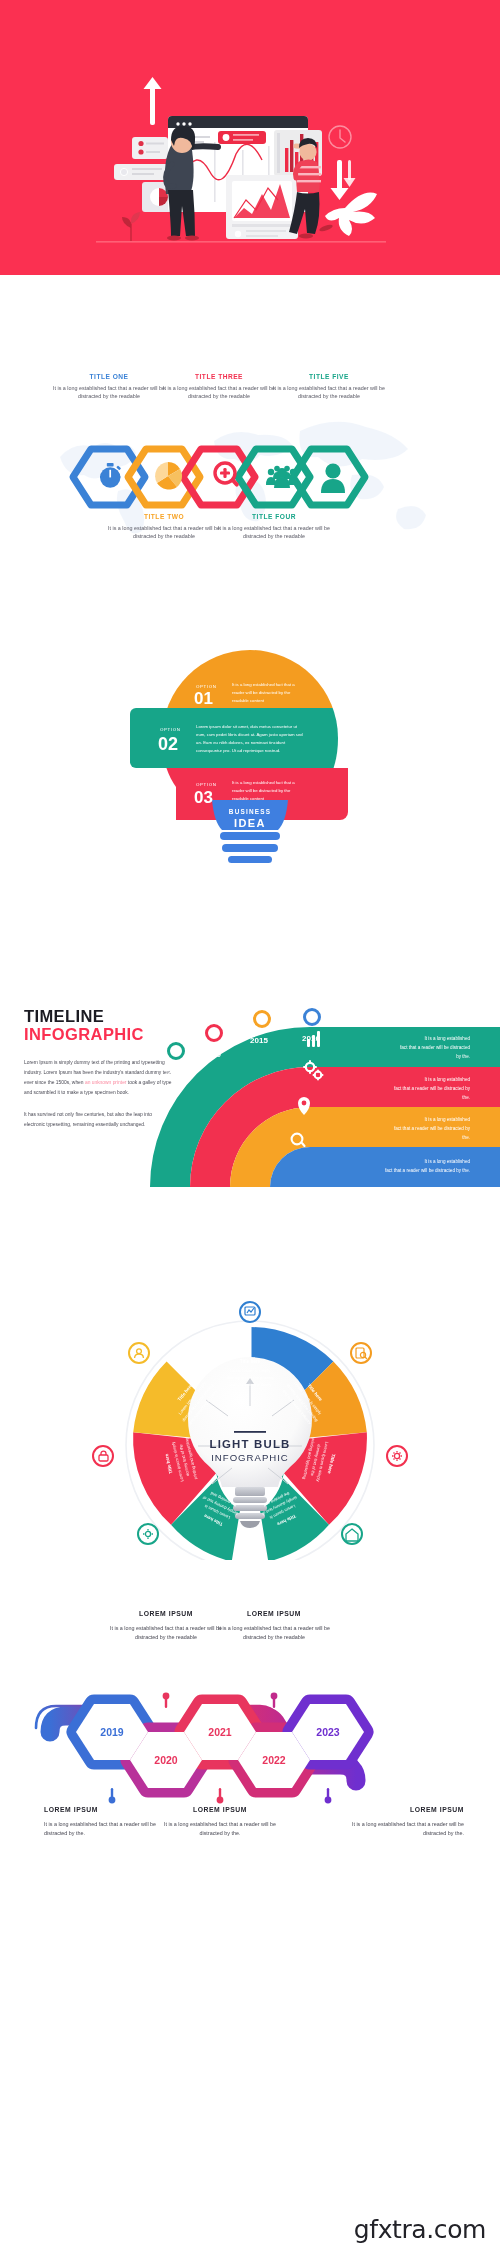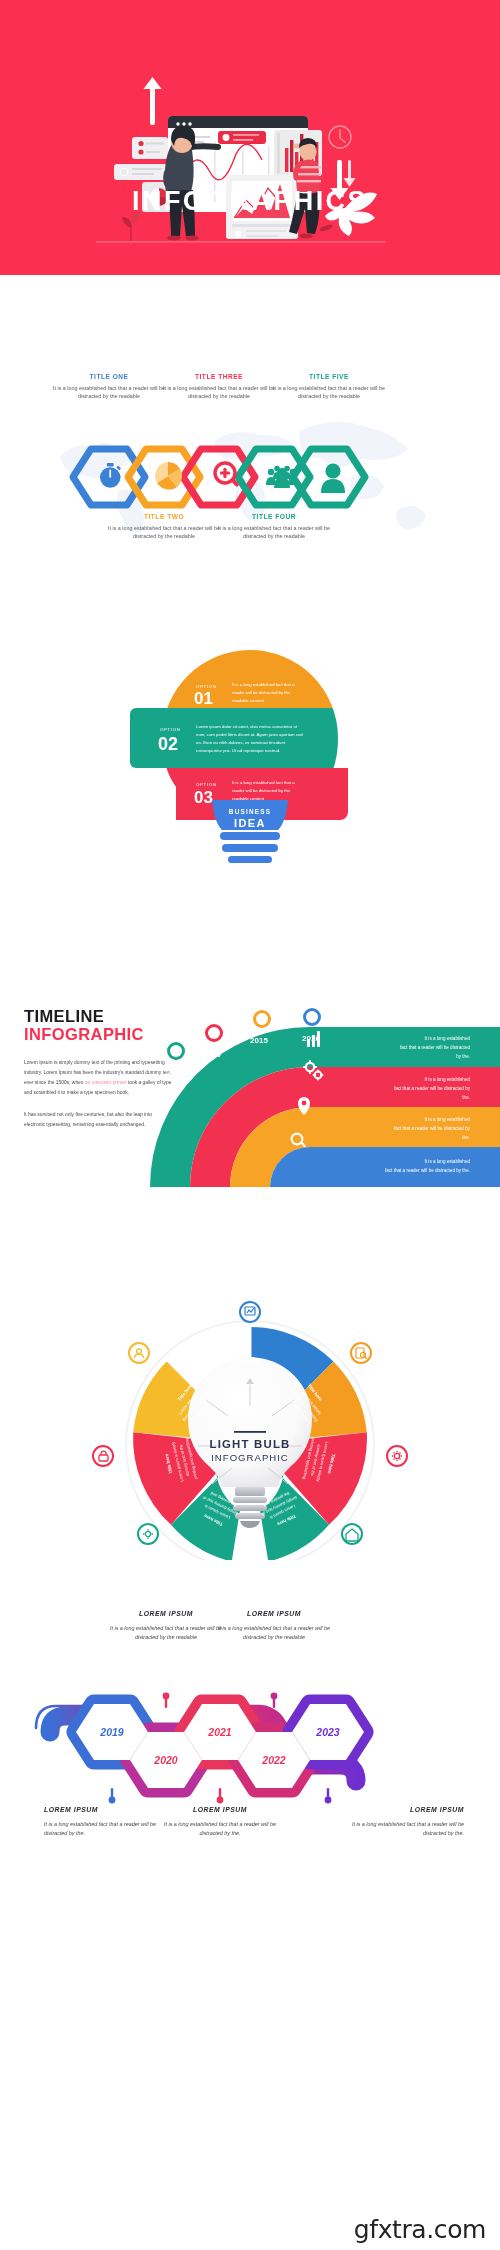--- a/index.html
+++ b/index.html
@@ -46,21 +46,21 @@
   .tl-h1 { font-size: 16.5px; font-weight: bold; color: #1b1b22; letter-spacing: .4px; line-height: 1.12; }
   .tl-h2 { font-size: 16.5px; font-weight: bold; color: #fb3051; letter-spacing: .4px; line-height: 1.12; }
   .tl-p { margin-top: 14px; font-size: 4.9px; line-height: 2.05; color: #4a4a55; }
   .tl-p .lnk { color: #fb8aa0; }
   .tl-p2 { margin-top: 12px; font-size: 4.9px; line-height: 2.05; color: #4a4a55; }
 
   
   .sec-wheel { position: relative; width: 500px; height: 300px; margin-top: 40px; }
 
   
-  .sec-chain { position: relative; width: 500px; height: 280px; margin-top: 40px; font-style: italic; }
+  .sec-chain { position: relative; width: 500px; height: 280px; margin-top: 40px; }
   .chain-cap { position: absolute; width: 128px; }
   .chain-cap .t { font-size: 6.8px; font-weight: bold; color: #25252e; letter-spacing: .55px; }
   .chain-cap .d { margin-top: 7px; font-size: 5.4px; line-height: 1.75; color: #4a4a55; }
 
   
   .wm {
     position: absolute; right: 14px; bottom: 6px;
     font-size: 25px; font-weight: normal; color: #222228;
     letter-spacing: -.4px;
     font-family: "DejaVu Sans", sans-serif;
@@ -182,21 +182,20 @@
     </g>
 
     <g>
       <path d="M131 162 v20" stroke="#c0263a" stroke-width="1.3" fill="none"></path>
       <path d="M131 168 q-9 -4 -9 -11 q10 0 9 11z" fill="#c0263a"></path>
       <path d="M131 164 q9 -4 9 -12 q-10 1 -9 12z" fill="#e0374f"></path>
     </g>
 
     <rect x="96" y="181" width="290" height="1.6" fill="#ff6076"></rect>
   </svg>
-  <div class="hero-title">INFOGRAPHICS</div>
 </section>
 
 <section class="sec-hex">
   <svg class="worldmap" viewBox="0 0 500 215">
     <g fill="#e5edf8">
       <path d="M60 92 q14 -16 34 -10 q10 -8 24 0 q12 -6 18 6 q-6 16 -26 14 q-10 18 -26 8 q-18 2 -24 -18z"></path>
       <path d="M118 126 q14 -6 20 8 q10 16 4 32 q-12 8 -18 -10 q-10 -16 -6 -30z"></path>
       <path d="M214 76 q20 -14 44 -6 q26 -2 34 10 q-10 14 -32 10 q-10 12 -26 4 q-18 2 -20 -18z"></path>
       <path d="M238 116 q20 -6 26 10 q6 18 -6 30 q-14 2 -18 -16 q-8 -14 -2 -24z"></path>
       <path d="M300 66 q34 -16 66 -4 q28 6 42 22 q-14 14 -46 10 q-24 16 -44 -2 q-22 2 -18 -26z"></path>

